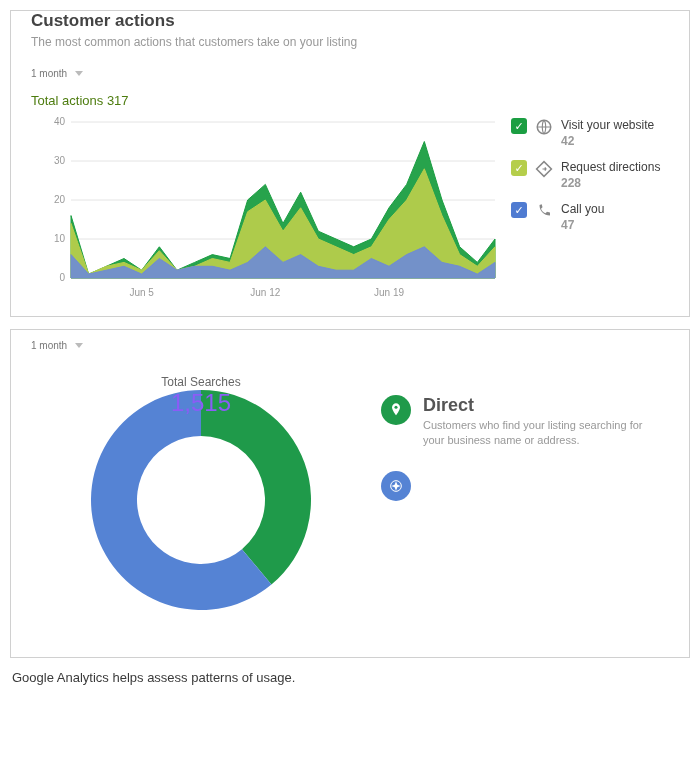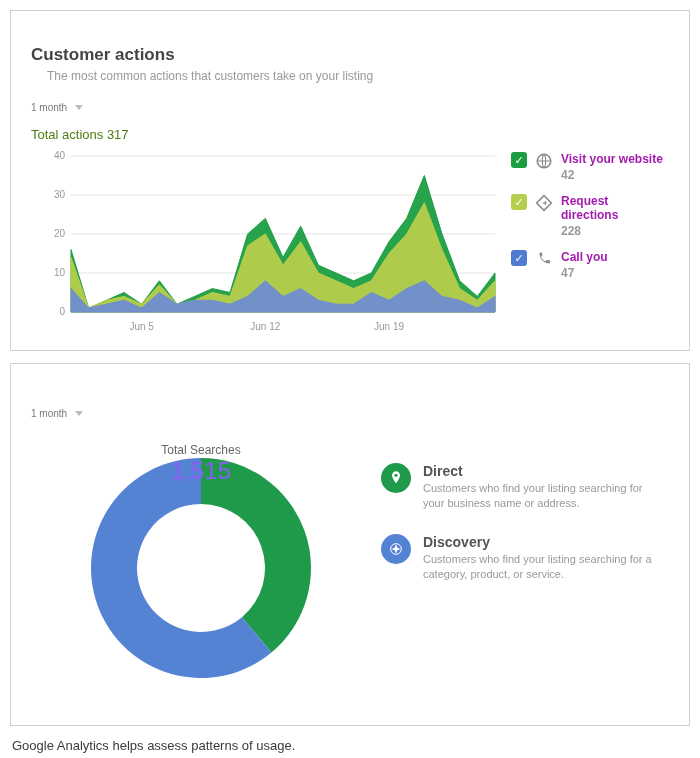--- a/index.html
+++ b/index.html
@@ -7,34 +7,34 @@
     padding: 10px;
     font-family: Arial, Helvetica, sans-serif;
     background: #fff;
     color: #555;
     width: 700px;
     box-sizing: border-box;
   }
   .card {
     border: 1px solid #d0d0d0;
     background: #fff;
-    padding: 34px 20px 12px 20px;
+    padding: 0 20px 12px 20px;
     margin-bottom: 12px;
     box-sizing: border-box;
   }
   .card-title {
     font-size: 17px;
     font-weight: bold;
     color: #444;
     margin: 0 0 4px 0;
   }
   .card-sub {
     font-size: 12px;
     color: #999;
-    margin: 0 0 14px 16px;
+    margin: 0 0 14px 0;
   }
   .dropdown {
     display: inline-flex;
     align-items: center;
     gap: 8px;
     font-size: 10px;
     color: #777;
     cursor: pointer;
     margin-bottom: 14px;
   }
@@ -87,21 +87,21 @@
     font-size: 11px;
     flex: 0 0 16px;
   }
   .chk-green { background:#1b9e42; }
   .chk-olive { background:#b5ce4b; }
   .chk-blue  { background:#4f7bd1; }
   .legend-icon {
     width:18px; height:18px; flex:0 0 18px;
     display:flex; align-items:center; justify-content:center;
   }
-  .icon-title { color:#a21caf;font-weight:bold; }
+  .icon-title { color:#404040; }
 
   
   .donut-panel { display:flex; align-items:flex-start; }
   .donut-box {
     flex:0 0 340px;
     display:flex;
     align-items:center;
     justify-content:center;
     padding:10px 0 20px 0;
   }
@@ -118,21 +118,21 @@
 
   .donut-legend { flex:1; padding-top:30px; padding-left:10px; }
   .dl-row { display:flex; gap:12px; margin-bottom:22px; }
   .dl-icon {
     width:30px; height:30px; border-radius:50%;
     flex:0 0 30px; display:flex;
     align-items:center; justify-content:center;
   }
   .dl-green { background:#1f9a4a; }
   .dl-blue  { background:#5583d4; }
-  .dl-title { font-size:14px; color:#555; font-weight:bold; margin-bottom:2px;}
+  .dl-title { font-size:18px; color:#555; font-weight:bold; margin-bottom:2px;}
   .dl-desc  { font-size:11px; color:#999; line-height:1.4; max-width:230px;}
 
   .caption {
     font-size: 13px;
     color: #3a3a3a;
     margin: 6px 2px 0 2px;
   }
 
   .axis-text { font-size:10px; fill:#999; }
   .grid-line { stroke:#e4e4e4; stroke-width:1; }
@@ -256,22 +256,18 @@
         </div>
       </div>
 
       <div class="dl-row">
         <div class="dl-icon dl-blue">
           <svg viewBox="0 0 24 24" width="16" height="16">
               <circle cx="12" cy="12" r="8" fill="none" stroke="#fff" stroke-width="1.5"></circle>
               <path d="M12 5l2 5 5 2-5 2-2 5-2-5-5-2 5-2z" fill="#fff"></path>
             </svg>
         </div>
-        <div>
-          <div class="dl-title">Discovery</div>
-          <div class="dl-desc">Customers who find your listing searching for a category, product, or service.</div>
-        </div>
       </div>
     </div>
   </div>
 </div>
 
 <div class="caption">Google Analytics helps assess patterns of usage.</div>
 
 </body></html>

